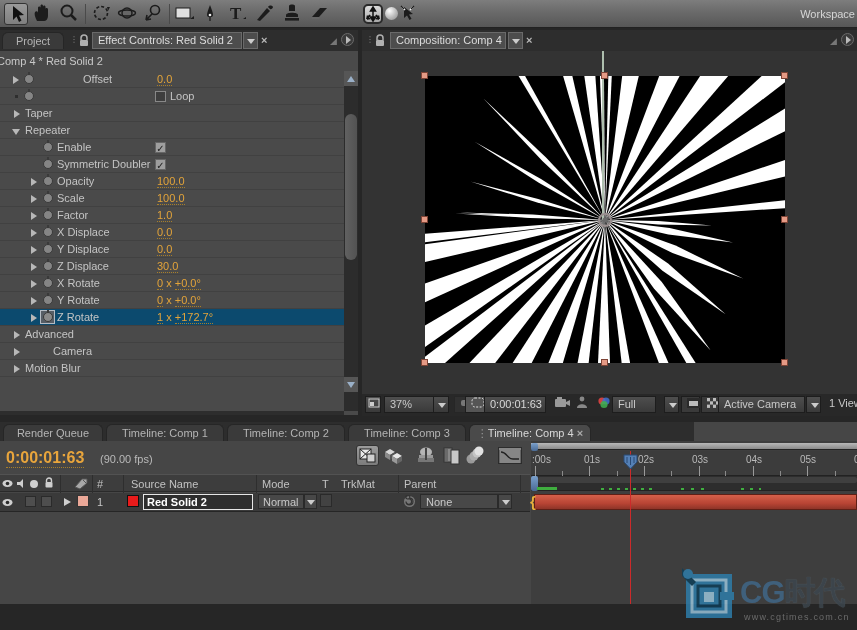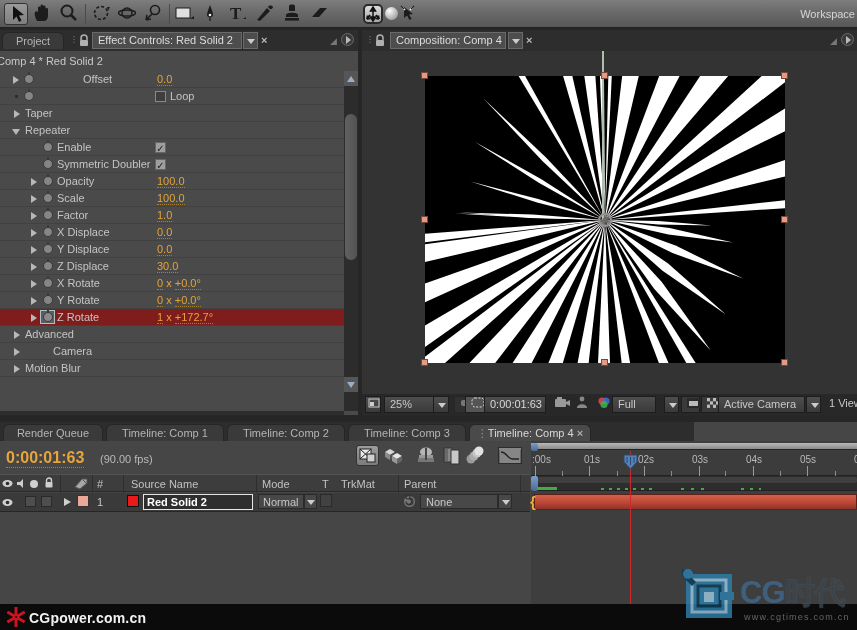--- a/index.html
+++ b/index.html
@@ -28,21 +28,21 @@
   .grip { position:absolute; color:#8a8a8a; font-size:8px; letter-spacing:0; }
 
   
   #leftpanel { left:0; top:30px; width:358px; height:385px; background:#4a4a4a; }
   #lp-tabbar { position:absolute; left:0; top:0; width:358px; height:21px; }
   #lp-head { position:absolute; left:0; top:21px; width:358px; height:20px; background:#4a4a4a;
      color:#c8c8c8; font-size:11px; line-height:20px; }
   #rows { position:absolute; left:0; top:41px; width:344px; }
   .row { position:relative; width:344px; height:17px; background:#4a4a4a;
      border-bottom:1px solid #414141; color:#c4c4c4; font-size:11px; }
-  .row.hl { background:#7f1d1d; }
+  .row.hl { background:#0c4a6e; }
   .row .lbl { position:absolute; top:2px; }
   .row .val { position:absolute; top:2px; left:157px; color:#e3a43a;
      border-bottom:1px dotted #a87f2a; padding-bottom:0px; }
   .row .val.nb { border-bottom:none; }
   .row .val.nb u { text-decoration:none; border-bottom:1px dotted #a87f2a; }
   .tw { position:absolute; top:5px; width:0; height:0; }
   .tw.r { border-left:6px solid #b8b8b8; border-top:4px solid transparent; border-bottom:4px solid transparent; }
   .tw.d { top:7px; border-top:6px solid #b8b8b8; border-left:4px solid transparent; border-right:4px solid transparent; }
   .sw { position:absolute; top:3px; width:10px; height:10px; border:1px solid #3a3a3a; border-radius:50%; background:#858585; }
   .sw:before { content:""; position:absolute; left:3px; top:-3px; width:2px; height:3px; background:#3a3a3a; }
@@ -351,21 +351,21 @@
     <div class="handle" style="left:59px;top:186px;"></div>
     <div class="handle" style="left:419px;top:186px;"></div>
     <div class="handle" style="left:59px;top:329px;"></div>
     <div class="handle" style="left:239px;top:329px;"></div>
     <div class="handle" style="left:419px;top:329px;"></div>
     <div id="cp-bottom">
       <div class="cpbox" style="left:3px;width:16px;padding:0 2px;"><svg width="12" height="12" viewBox="0 0 12 12">
             <rect x="1" y="2" width="10" height="8" fill="none" stroke="#ccc"></rect>
             <rect x="2" y="5" width="4" height="4" fill="#ccc"></rect>
           </svg></div>
-      <div class="cpbox" style="left:22px;width:50px;">25%</div>
+      <div class="cpbox" style="left:22px;width:50px;">37%</div>
       <div class="cpbox" style="left:71px;width:16px;">
           <span style="position:absolute;left:4px;top:6px;width:0;height:0;border-top:5px solid #ccc;border-left:4px solid transparent;border-right:4px solid transparent;"></span>
         </div>
       <div class="cpbox" style="left:92px;width:18px;background:#303030;border-color:#262626;"><svg width="12" height="10" viewBox="0 0 12 10">
             <rect x="1" y="2" width="10" height="6" rx="2" fill="#777"></rect>
           </svg></div>
       <div class="cpbox" style="left:103px;width:20px;background:#555;"><svg width="14" height="11" viewBox="0 0 14 11">
             <rect x="1" y="1" width="12" height="9" rx="3" fill="none" stroke="#ddd" stroke-dasharray="2 1.5"></rect>
           </svg></div>
       <div class="cpbox" style="left:122px;width:62px;color:#d8d8d8;text-align:center;">0:00:01:63</div>
@@ -547,30 +547,20 @@
         <div style="position:absolute;left:-1px;top:52px;color:#e8b03c;font-size:15px;font-weight:bold;">{</div>
         <div style="position:absolute;left:99px;top:10px;width:1px;height:153px;background:#cc2a2a;"></div>
         <svg style="position:absolute;left:92px;top:13px;" width="15" height="16" viewBox="0 0 15 16">
             <path d="M1 1 H14 V8 L7.5 15 L1 8 Z" fill="#5580b5" stroke="#2a4a74"></path>
             <path d="M4 3 v6 M7.5 3 v8 M11 3 v6" stroke="#2a4a74"></path>
           </svg>
       </div>
     </div>
   </div>
 
-  <div class="abs" id="blackbar">
-    <svg width="22" height="22" viewBox="0 0 22 22" style="position:absolute;left:5px;top:2px;">
-      <g stroke="#cc1420" stroke-width="3" fill="none">
-        <path d="M11 1 L11 21 M2.3 6 L19.7 16 M2.3 16 L19.7 6"></path>
-      </g>
-      <circle cx="11" cy="11" r="2.6" fill="#cc1420"></circle>
-      <circle cx="11" cy="11" r="1" fill="#0b0b0b"></circle>
-    </svg>
-    <div id="cgpower">CGpower.com.cn</div>
-  </div>
 
   <div class="abs" id="watermark" style="left:676px;top:556px;width:181px;height:68px;opacity:0.82;">
     <svg width="58" height="56" viewBox="0 0 58 56" style="position:absolute;left:4px;top:10px;">
       <rect x="6" y="8" width="46" height="44" fill="#2e7fae"></rect>
       <rect x="12" y="14" width="34" height="32" fill="none" stroke="#9ec8de" stroke-width="3"></rect>
       <rect x="18" y="20" width="22" height="20" fill="none" stroke="#0e3e58" stroke-width="3"></rect>
       <path d="M24 26 h10 v10 h-10 z" fill="#9ec8de"></path>
       <path d="M2 2 L16 16 L12 20 L2 10 Z" fill="#0e3e58"></path>
       <circle cx="8" cy="8" r="5" fill="#2e7fae"></circle>
       <rect x="40" y="26" width="14" height="8" fill="#2e7fae"></rect>

